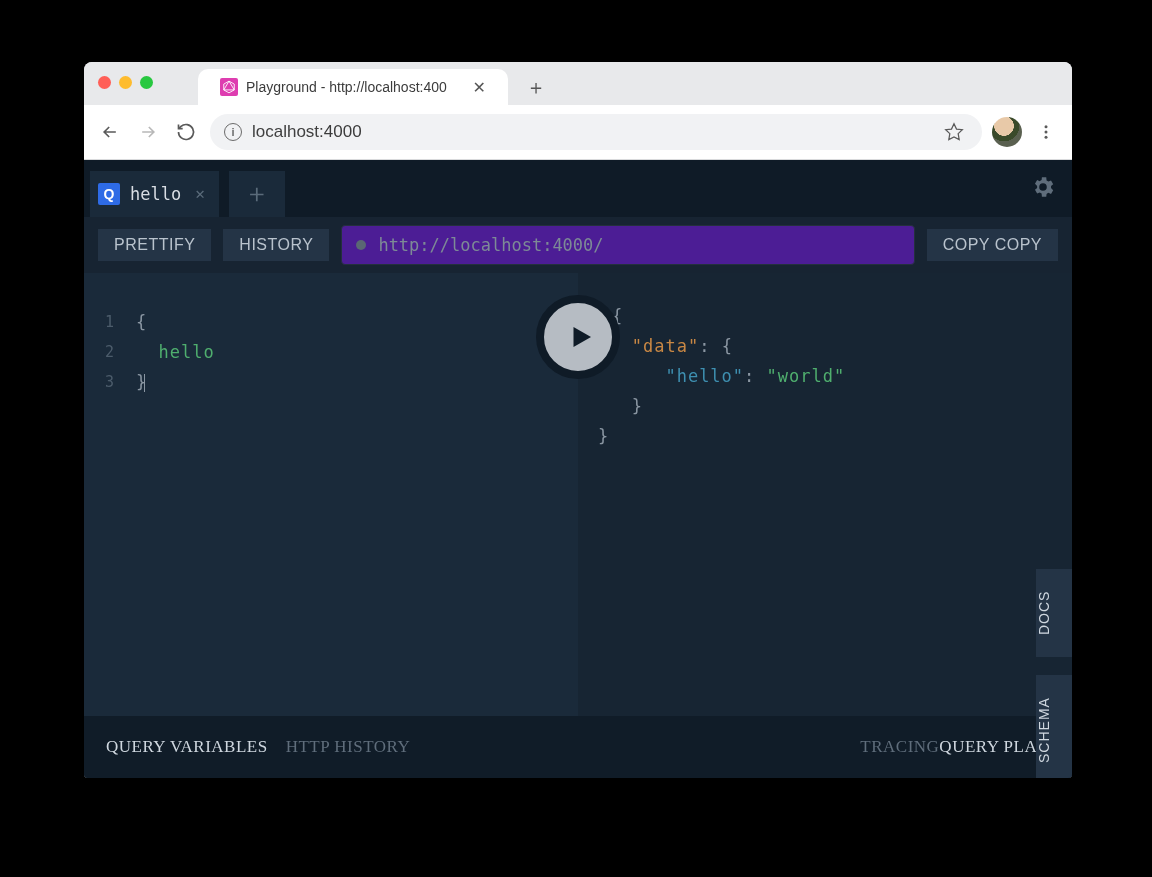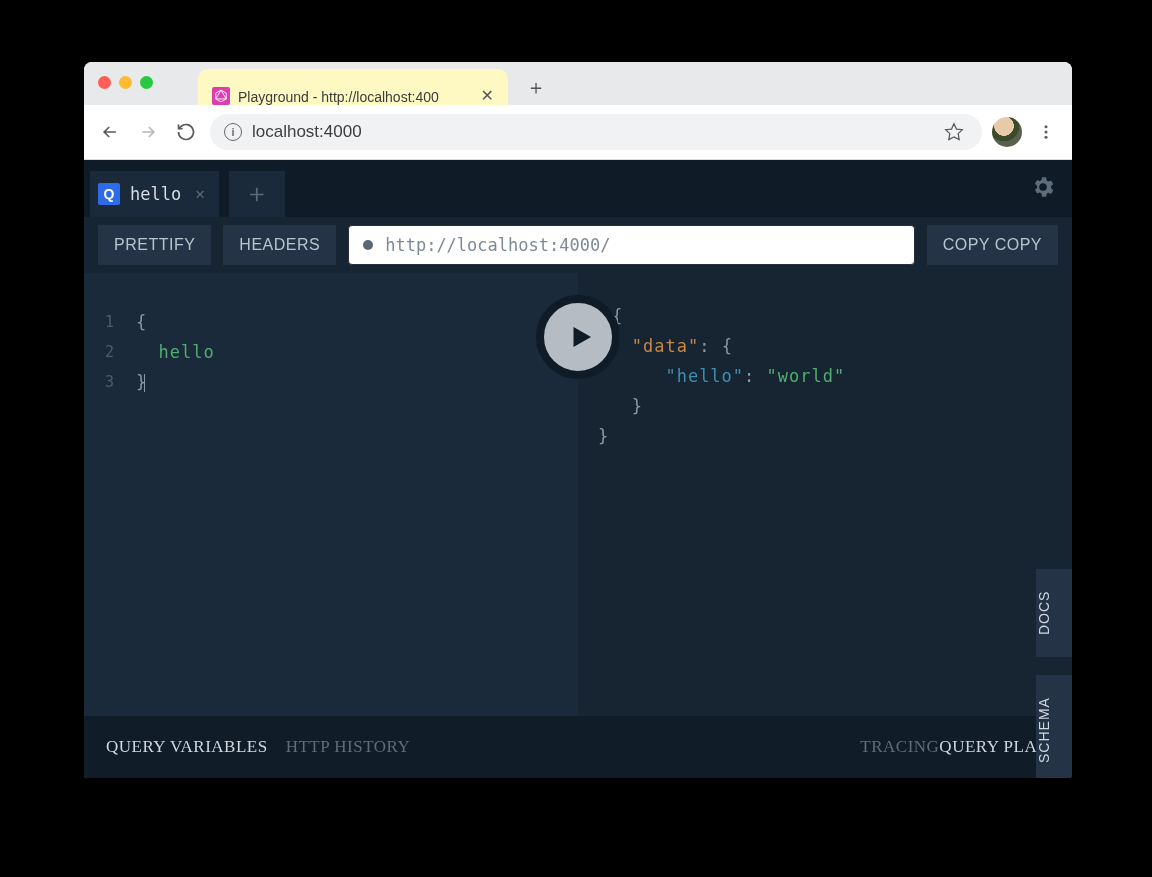--- a/index.html
+++ b/index.html
@@ -31,25 +31,25 @@
     left: 14px; top: 14px;
     display: flex; gap: 8px;
   }
   .tl { width: 13px; height: 13px; border-radius: 50%; }
   .tl.red { background: #ff5f57; }
   .tl.yellow { background: #febc2e; }
   .tl.green { background: #28c840; }
   .browser-tab {
     margin-left: 100px;
     height: 36px;
-    background: #fef9c3;
+    background: #ffffff;
     border-radius: 10px 10px 0 0;
     display: flex;
-    align-items: flex-end;
-    padding: 0 14px;
+    align-items: center;
+    padding: 0 22px;
     gap: 8px;
     min-width: 310px;
     font-size: 14px;
     color: #3c3c3c;
   }
   .favicon {
     width: 18px; height: 18px; background: #de3db0; border-radius: 2px;
     display: flex; align-items: center; justify-content: center;
     color: #fff; font-size: 12px;
   }
@@ -138,34 +138,34 @@
   }
   .action-row {
     height: 56px;
     display: flex;
     align-items: center;
     padding: 0 14px;
     gap: 12px;
     background: #172432;
   }
   .action-btn {
-    height: 40px;
+    height: 32px;
     padding: 0 16px;
     background: #243446;
     color: #b9c3cd;
     border: none;
     font-size: 16px;
     letter-spacing: 0.5px;
     cursor: pointer;
     font-family: -apple-system, sans-serif;
   }
   .endpoint-bar {
     flex: 1;
     height: 40px;
-    background: #ffffff;
+    background: #4c1d95;
     border: 1px solid #24303d;
     border-radius: 4px;
     display: flex; align-items: center;
     padding: 0 14px; gap: 12px;
     color: #7d8a96; font-size: 17px;
   }
   .ep-dot { width:10px;height:10px;border-radius:50%;background:#5a6773; }
   .editor-area {
     flex: 1;
     display: flex;
@@ -310,21 +310,21 @@
       <div class="app-add-tab">＋</div>
       <div class="gear-btn">
         <svg width="26" height="26" viewBox="0 0 24 24" fill="#5f6d7b">
             <path d="M19.4 13a7.8 7.8 0 0 0 0-2l2-1.6-2-3.4-2.4 1a7.6 7.6 0 0 0-1.7-1L15 3h-4l-.3 2.6a7.6 7.6 0 0 0-1.7 1l-2.4-1-2 3.4L6.6 11a7.8 7.8 0 0 0 0 2l-2 1.6 2 3.4 2.4-1a7.6 7.6 0 0 0 1.7 1L11 21h4l.3-2.6a7.6 7.6 0 0 0 1.7-1l2.4 1 2-3.4zM12 15.5A3.5 3.5 0 1 1 15.5 12 3.5 3.5 0 0 1 12 15.5z"></path>
           </svg>
       </div>
     </div>
 
     <div class="action-row">
       <button class="action-btn">PRETTIFY</button>
-      <button class="action-btn">HEADERS</button>
+      <button class="action-btn">HISTORY</button>
       <div class="endpoint-bar">
         <div class="ep-dot"></div>
         <span>http://localhost:4000/</span>
       </div>
       <button class="action-btn">COPY COPY</button>
     </div>
 
     <div class="editor-area">
       <div class="query-pane">
         <div class="gutter">

